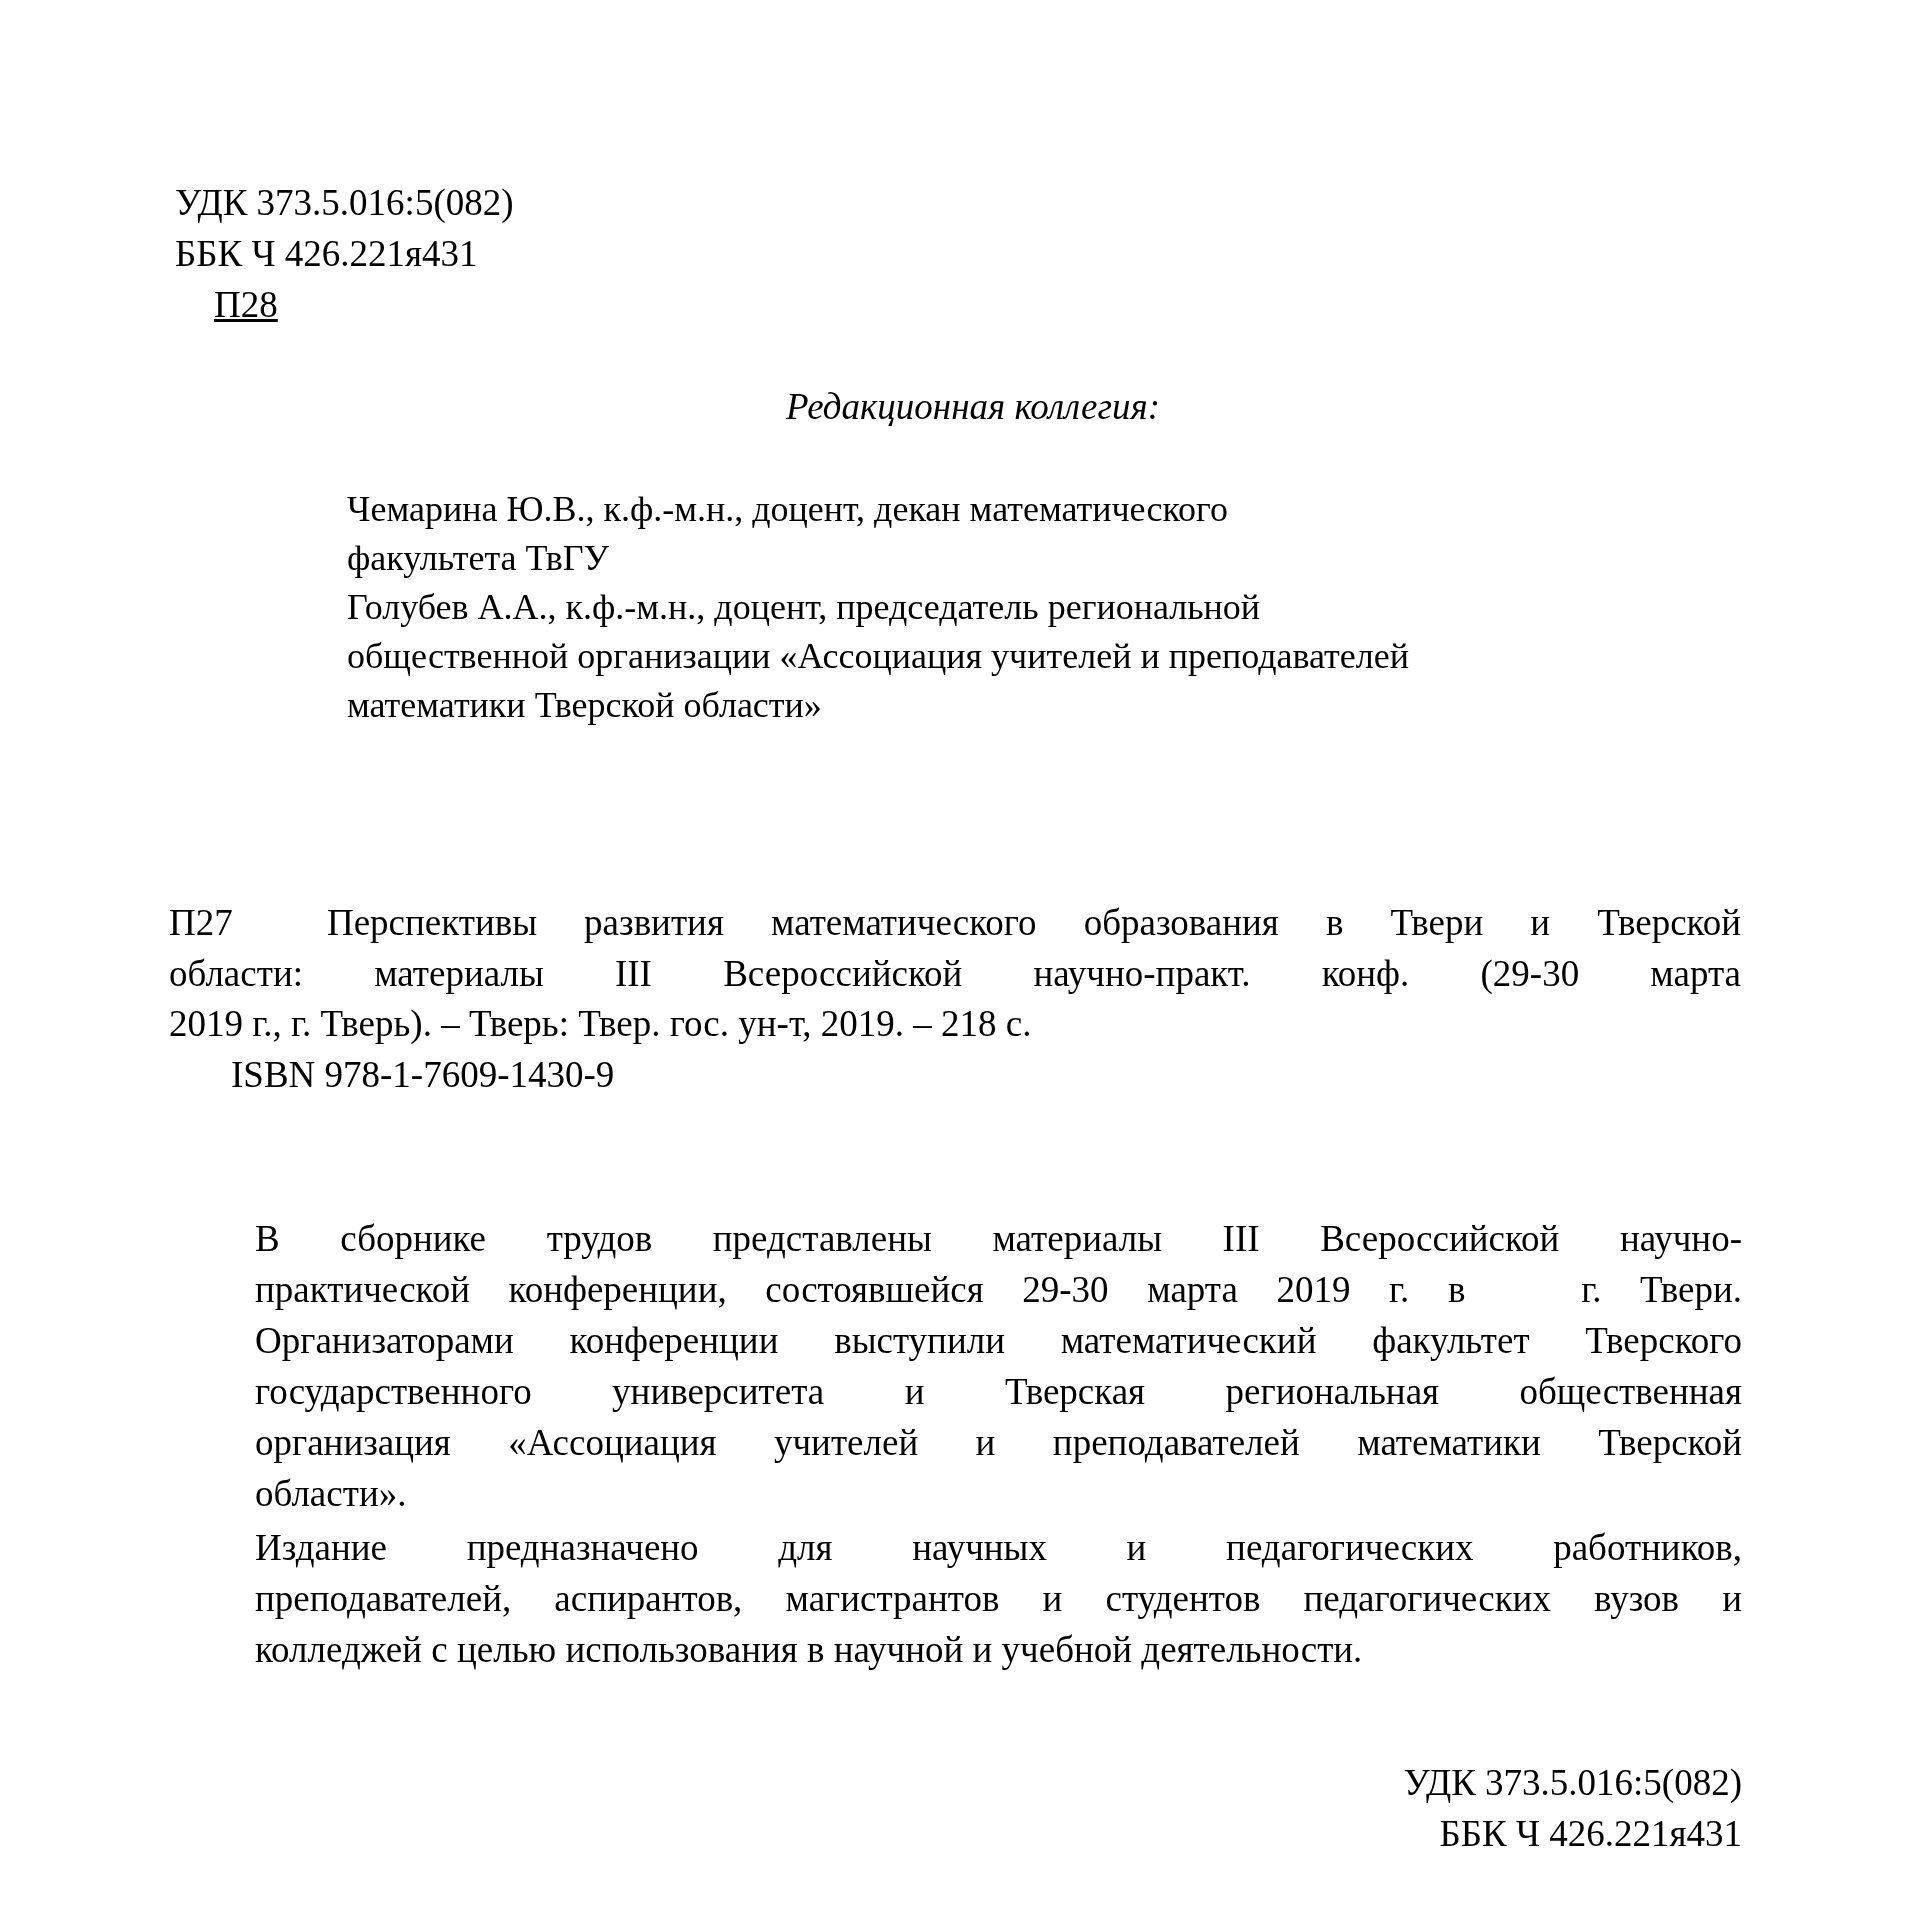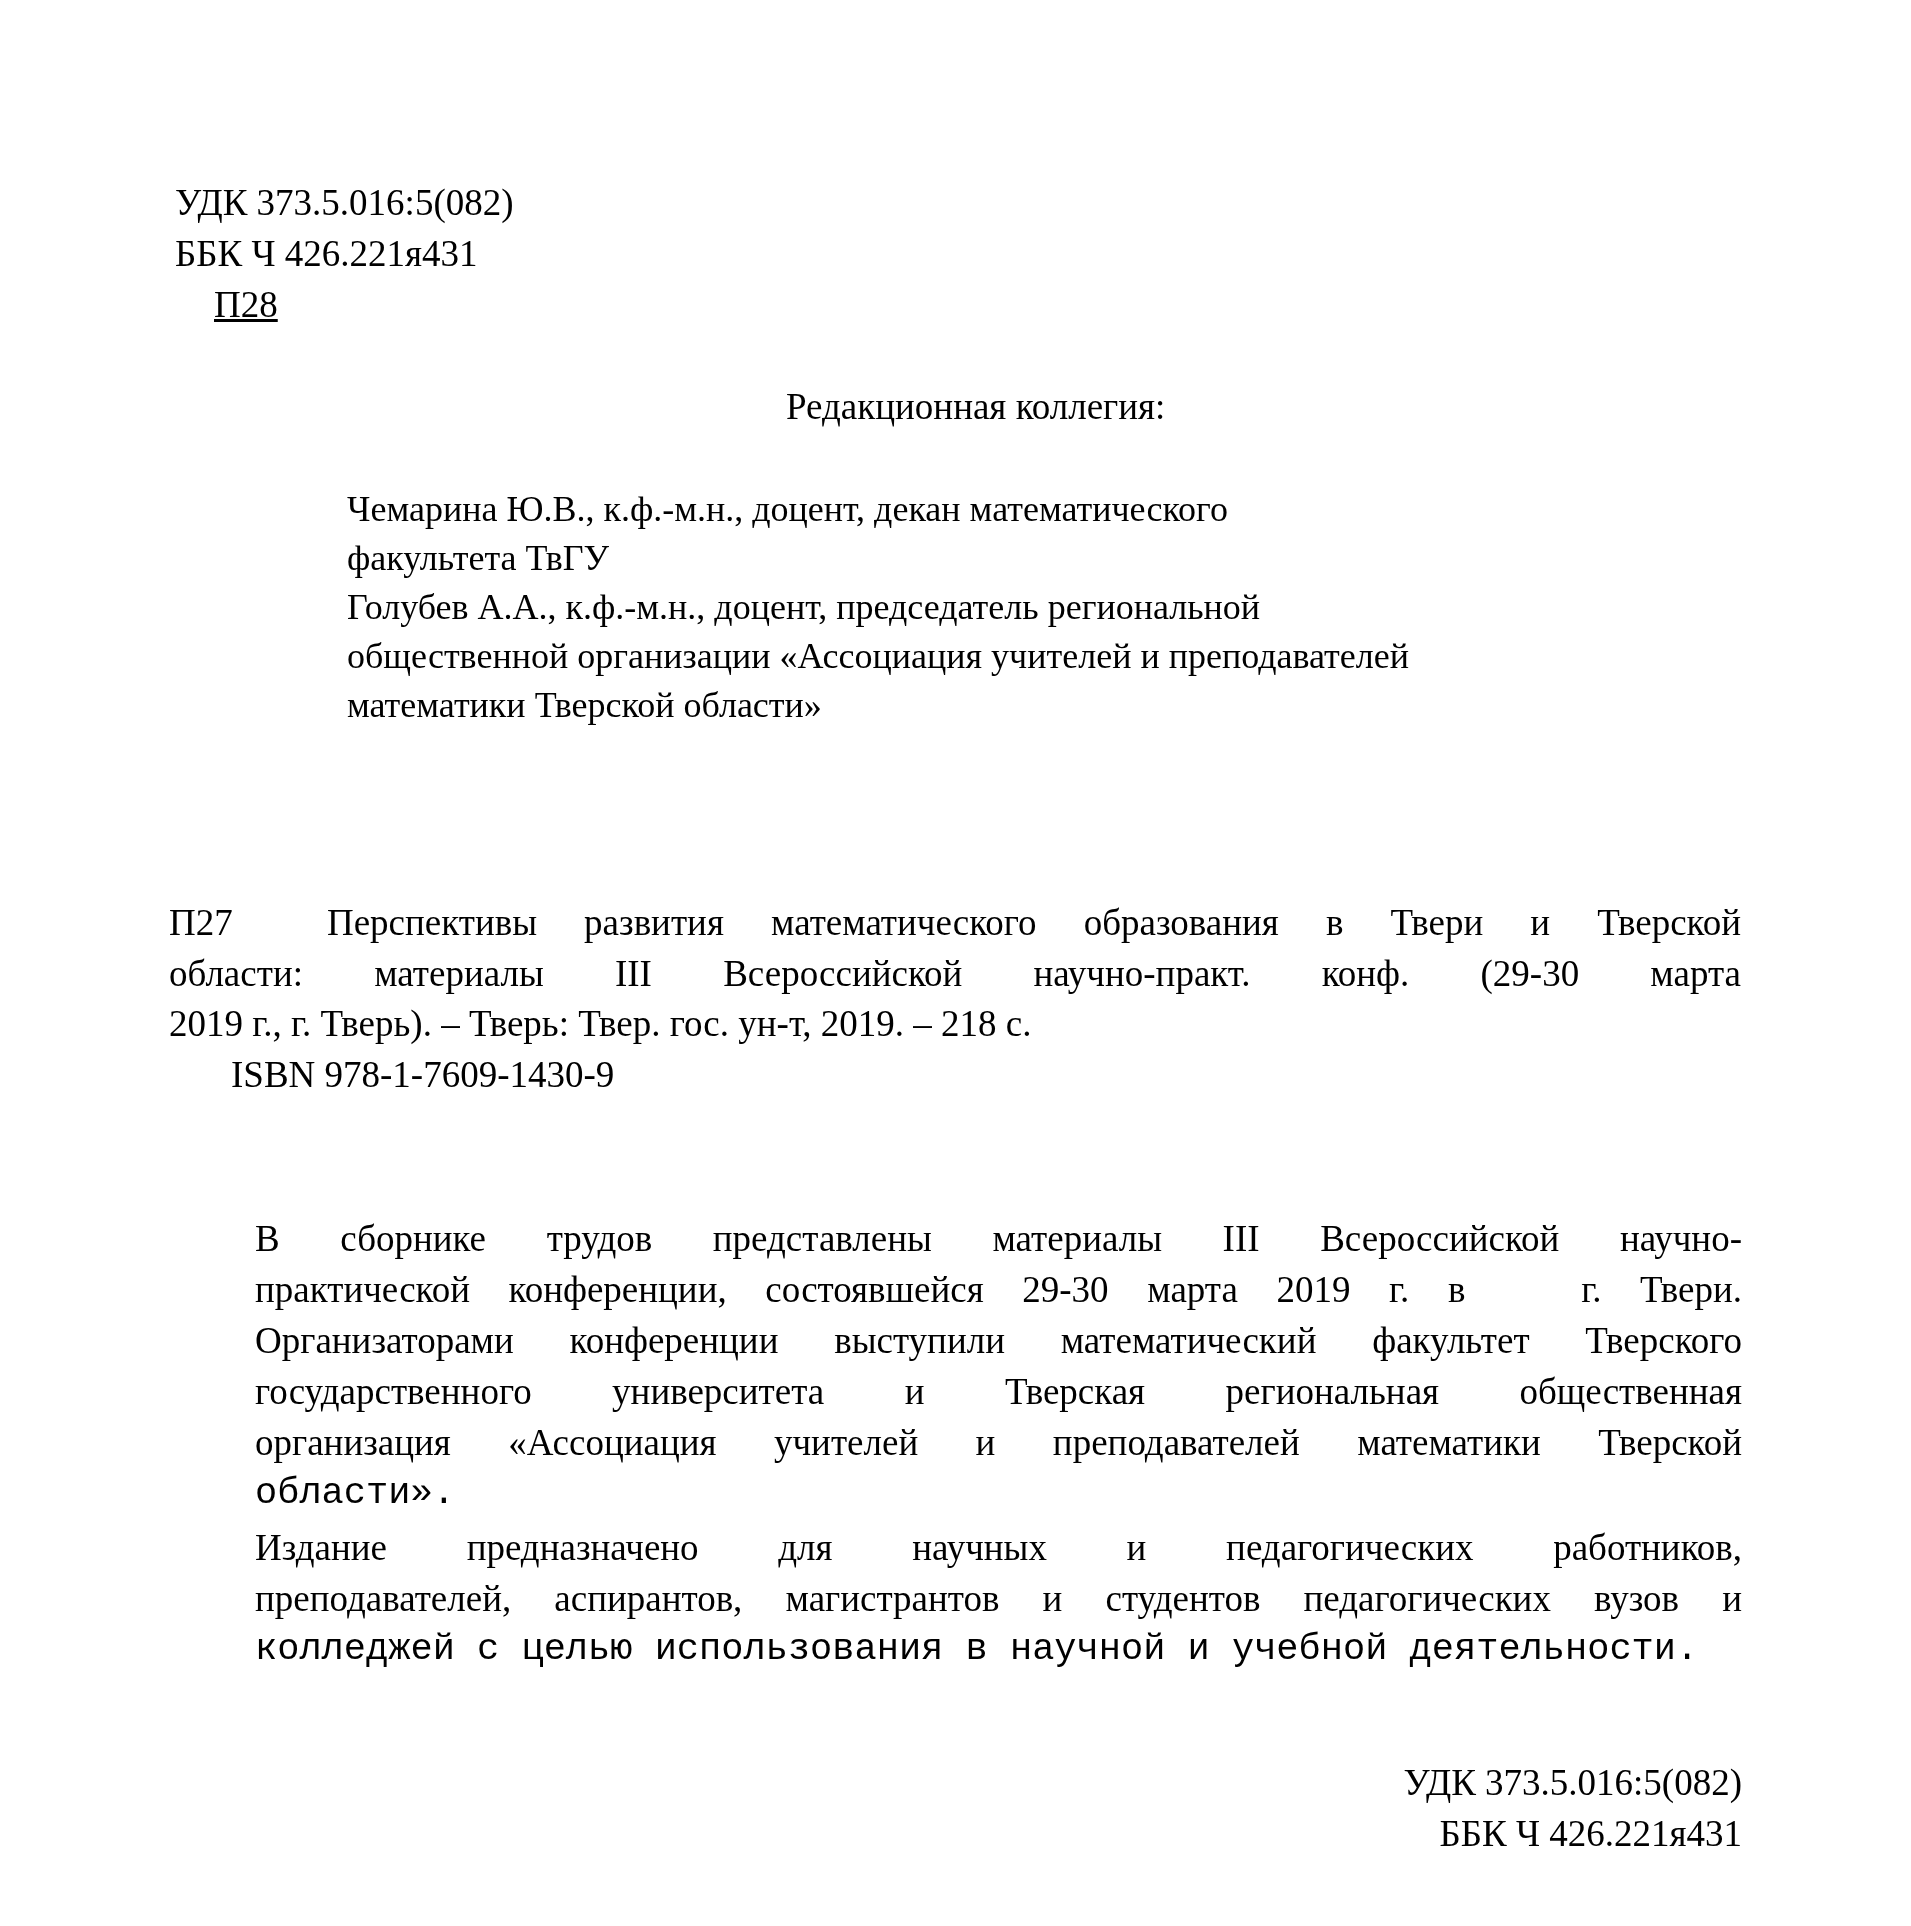--- a/index.html
+++ b/index.html
@@ -41,20 +41,21 @@
     width: 847px;
   }
   #classification .line { font-size: 37px; line-height: 1.38; }
   #classification .indent { padding-left: 39px; text-decoration: underline; }
 
   
   #editorial-heading {
     left: 786px;
     top: 385px;
     font-size: 37px;
+    font-style: italic;
   }
   #editorial-members {
     left: 347px;
     top: 485px;
     width: 1425px;
     font-size: 36px;
     line-height: 1.36;
   }
 
   
@@ -95,21 +96,20 @@
     text-align: justify;
   }
   #abstract p.j .ln {
     display: block;
     text-align: justify;
     text-align-last: justify;
     white-space: pre;
   }
   #abstract p.j .ln.end {
     text-align-last: left;
-    font-family: Liberation Mono, monospace;
   }
 
   
   #classification-repeat {
     left: 0;
     top: 1757px;
     width: 1911px;
     padding-right: 169px;
     text-align: right;
     font-size: 37px;

